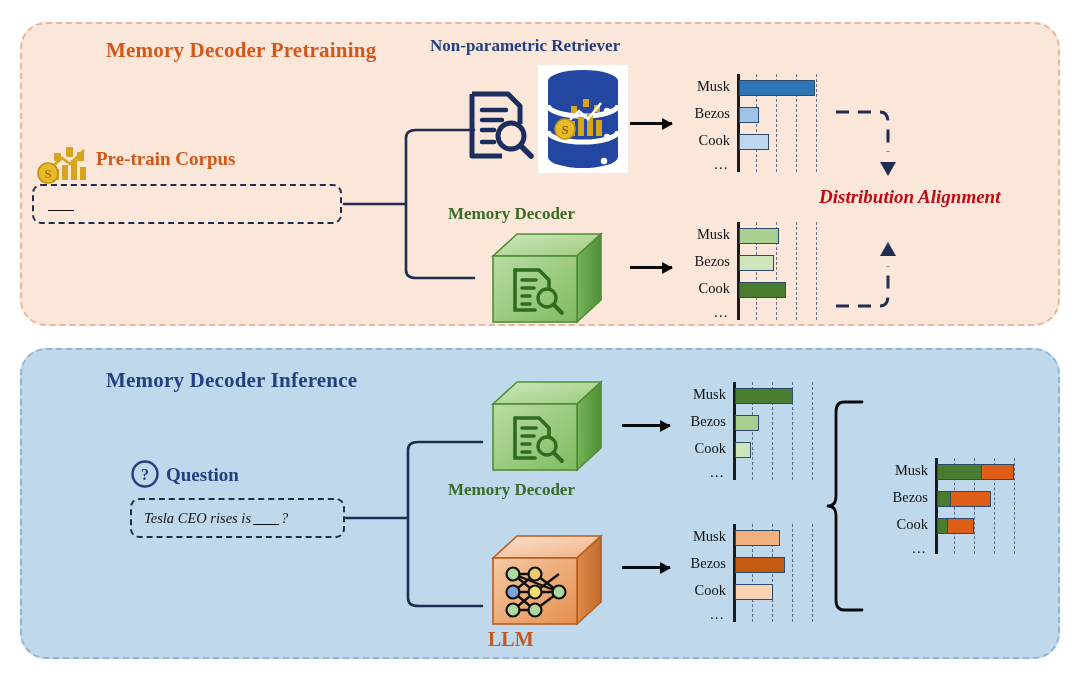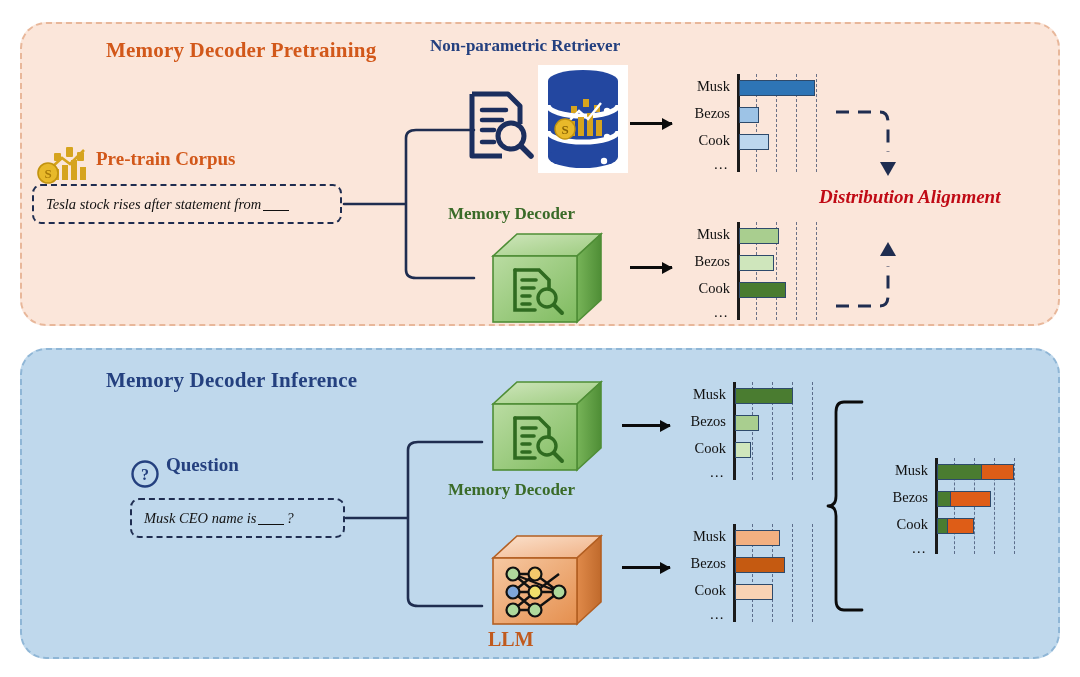--- a/index.html
+++ b/index.html
@@ -69,21 +69,21 @@
     <rect x="44" y="24" width="6" height="13"></rect>
     <path d="M16 24 L26 15 L34 21 L48 7" stroke="#D6A41E" stroke-width="2.6" fill="none"></path>
     <circle cx="12" cy="30" r="10" fill="#E8B92A" stroke="#C2930F" stroke-width="1.6"></circle>
   </g>
   <text x="12" y="35" font-size="13" font-weight="bold" fill="#A87A08" text-anchor="middle" font-family="Liberation Serif, serif">S</text>
 </svg>
 
 <div class="corpus-label" style="left:96px;top:148px;">Pre-train Corpus</div>
 
 <div class="dashbox" style="left:32px;top:184px;width:310px;height:40px;">
-  <span><span>Tesla stock rises after statement from</span><span class="blank"></span></span>
+  <span><span class="blank"></span></span>
 </div>
 
 <svg style="left:344px;top:118px;" width="140" height="180" viewBox="0 0 140 180">
   <path d="M0 86 L62 86 M62 20 L62 152 M62 20 Q62 12 72 12 L130 12 M62 152 Q62 160 72 160 L130 160" stroke="#1F2D50" stroke-width="2.6" fill="none" stroke-linecap="round"></path>
 </svg>
 
 <div class="sect-title" style="left:430px;top:36px;width:260px;color:#24407F;">Non-parametric Retriever</div>
 
 <svg style="left:463px;top:88px;" width="72" height="80" viewBox="0 0 72 80">
   <path d="M9 6 h36 l12 12 v18" stroke="#1B2E5E" stroke-width="5" fill="none" stroke-linejoin="round"></path>
@@ -207,24 +207,24 @@
 <div class="dist-align" style="left:819px;top:186px;text-align:right;">Distribution Alignment</div>
 
 <div class="panel" id="panel-inference">
   <div class="panel-title" id="title-inference">Memory Decoder Inference</div>
 </div>
 
 <svg style="left:130px;top:459px;" width="30" height="30" viewBox="0 0 30 30">
   <circle cx="15" cy="15" r="12.5" fill="none" stroke="#24407F" stroke-width="2.4"></circle>
   <text x="15" y="21" font-size="16" font-weight="bold" fill="#24407F" text-anchor="middle" font-family="Liberation Serif, serif">?</text>
 </svg>
-<div class="q-label" style="left:166px;top:454px;">Question</div>
+<div class="q-label" style="left:166px;top:464px;">Question</div>
 
 <div class="dashbox" style="left:130px;top:498px;width:215px;height:40px;">
-  <span><span>Musk CEO name is</span><span class="blank"></span><span>?</span></span>
+  <span><span>Tesla CEO rises is</span><span class="blank"></span><span>?</span></span>
 </div>
 
 <svg style="left:346px;top:432px;" width="150" height="200" viewBox="0 0 150 200">
   <path d="M0 86 L62 86 M62 18 L62 166 M62 18 Q62 10 72 10 L136 10 M62 166 Q62 174 72 174 L136 174" stroke="#1F2D50" stroke-width="2.6" fill="none" stroke-linecap="round"></path>
 </svg>
 
 <svg style="left:489px;top:378px;" width="118" height="98" viewBox="0 0 118 98">
   <path d="M4 26 L28 4 L112 4 L88 26 Z" fill="url(#gcTop)" stroke="#4F8E36" stroke-width="1.6"></path>
   <path d="M88 26 L112 4 L112 70 L88 92 Z" fill="url(#gcSide)" stroke="#4F8E36" stroke-width="1.6"></path>
   <rect x="4" y="26" width="84" height="66" fill="url(#gcFront)" stroke="#4F8E36" stroke-width="1.6"></rect>

